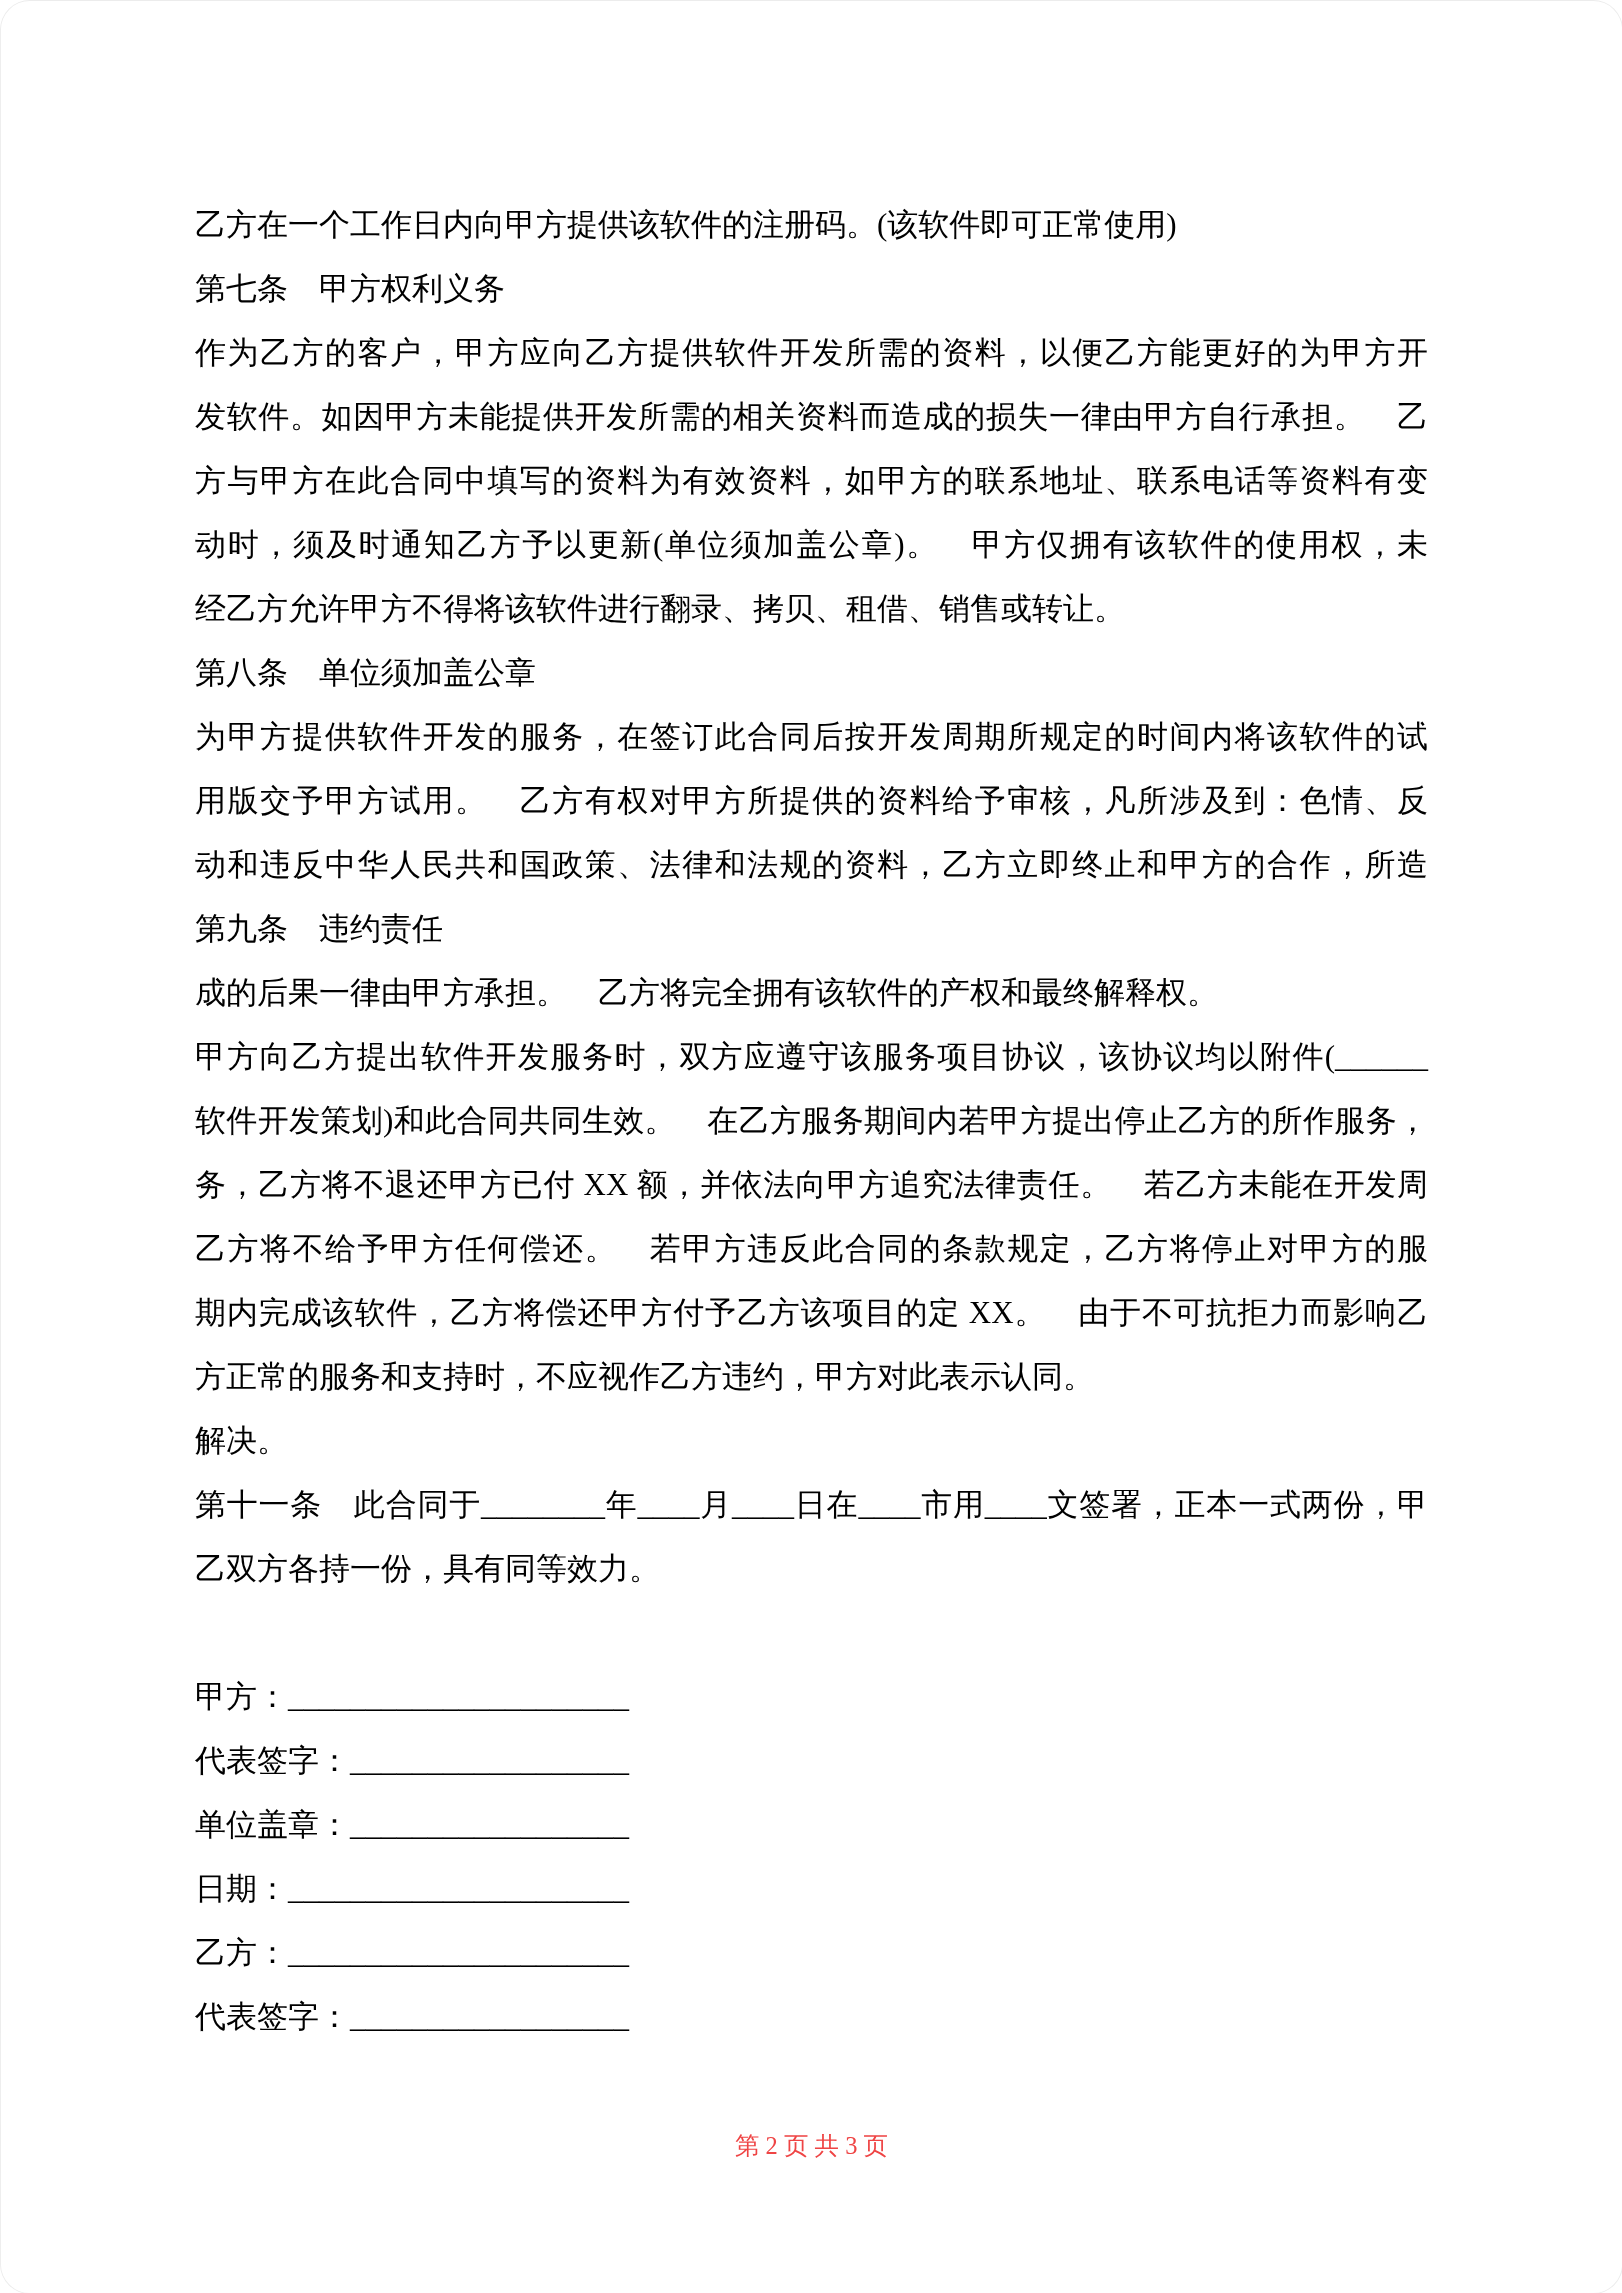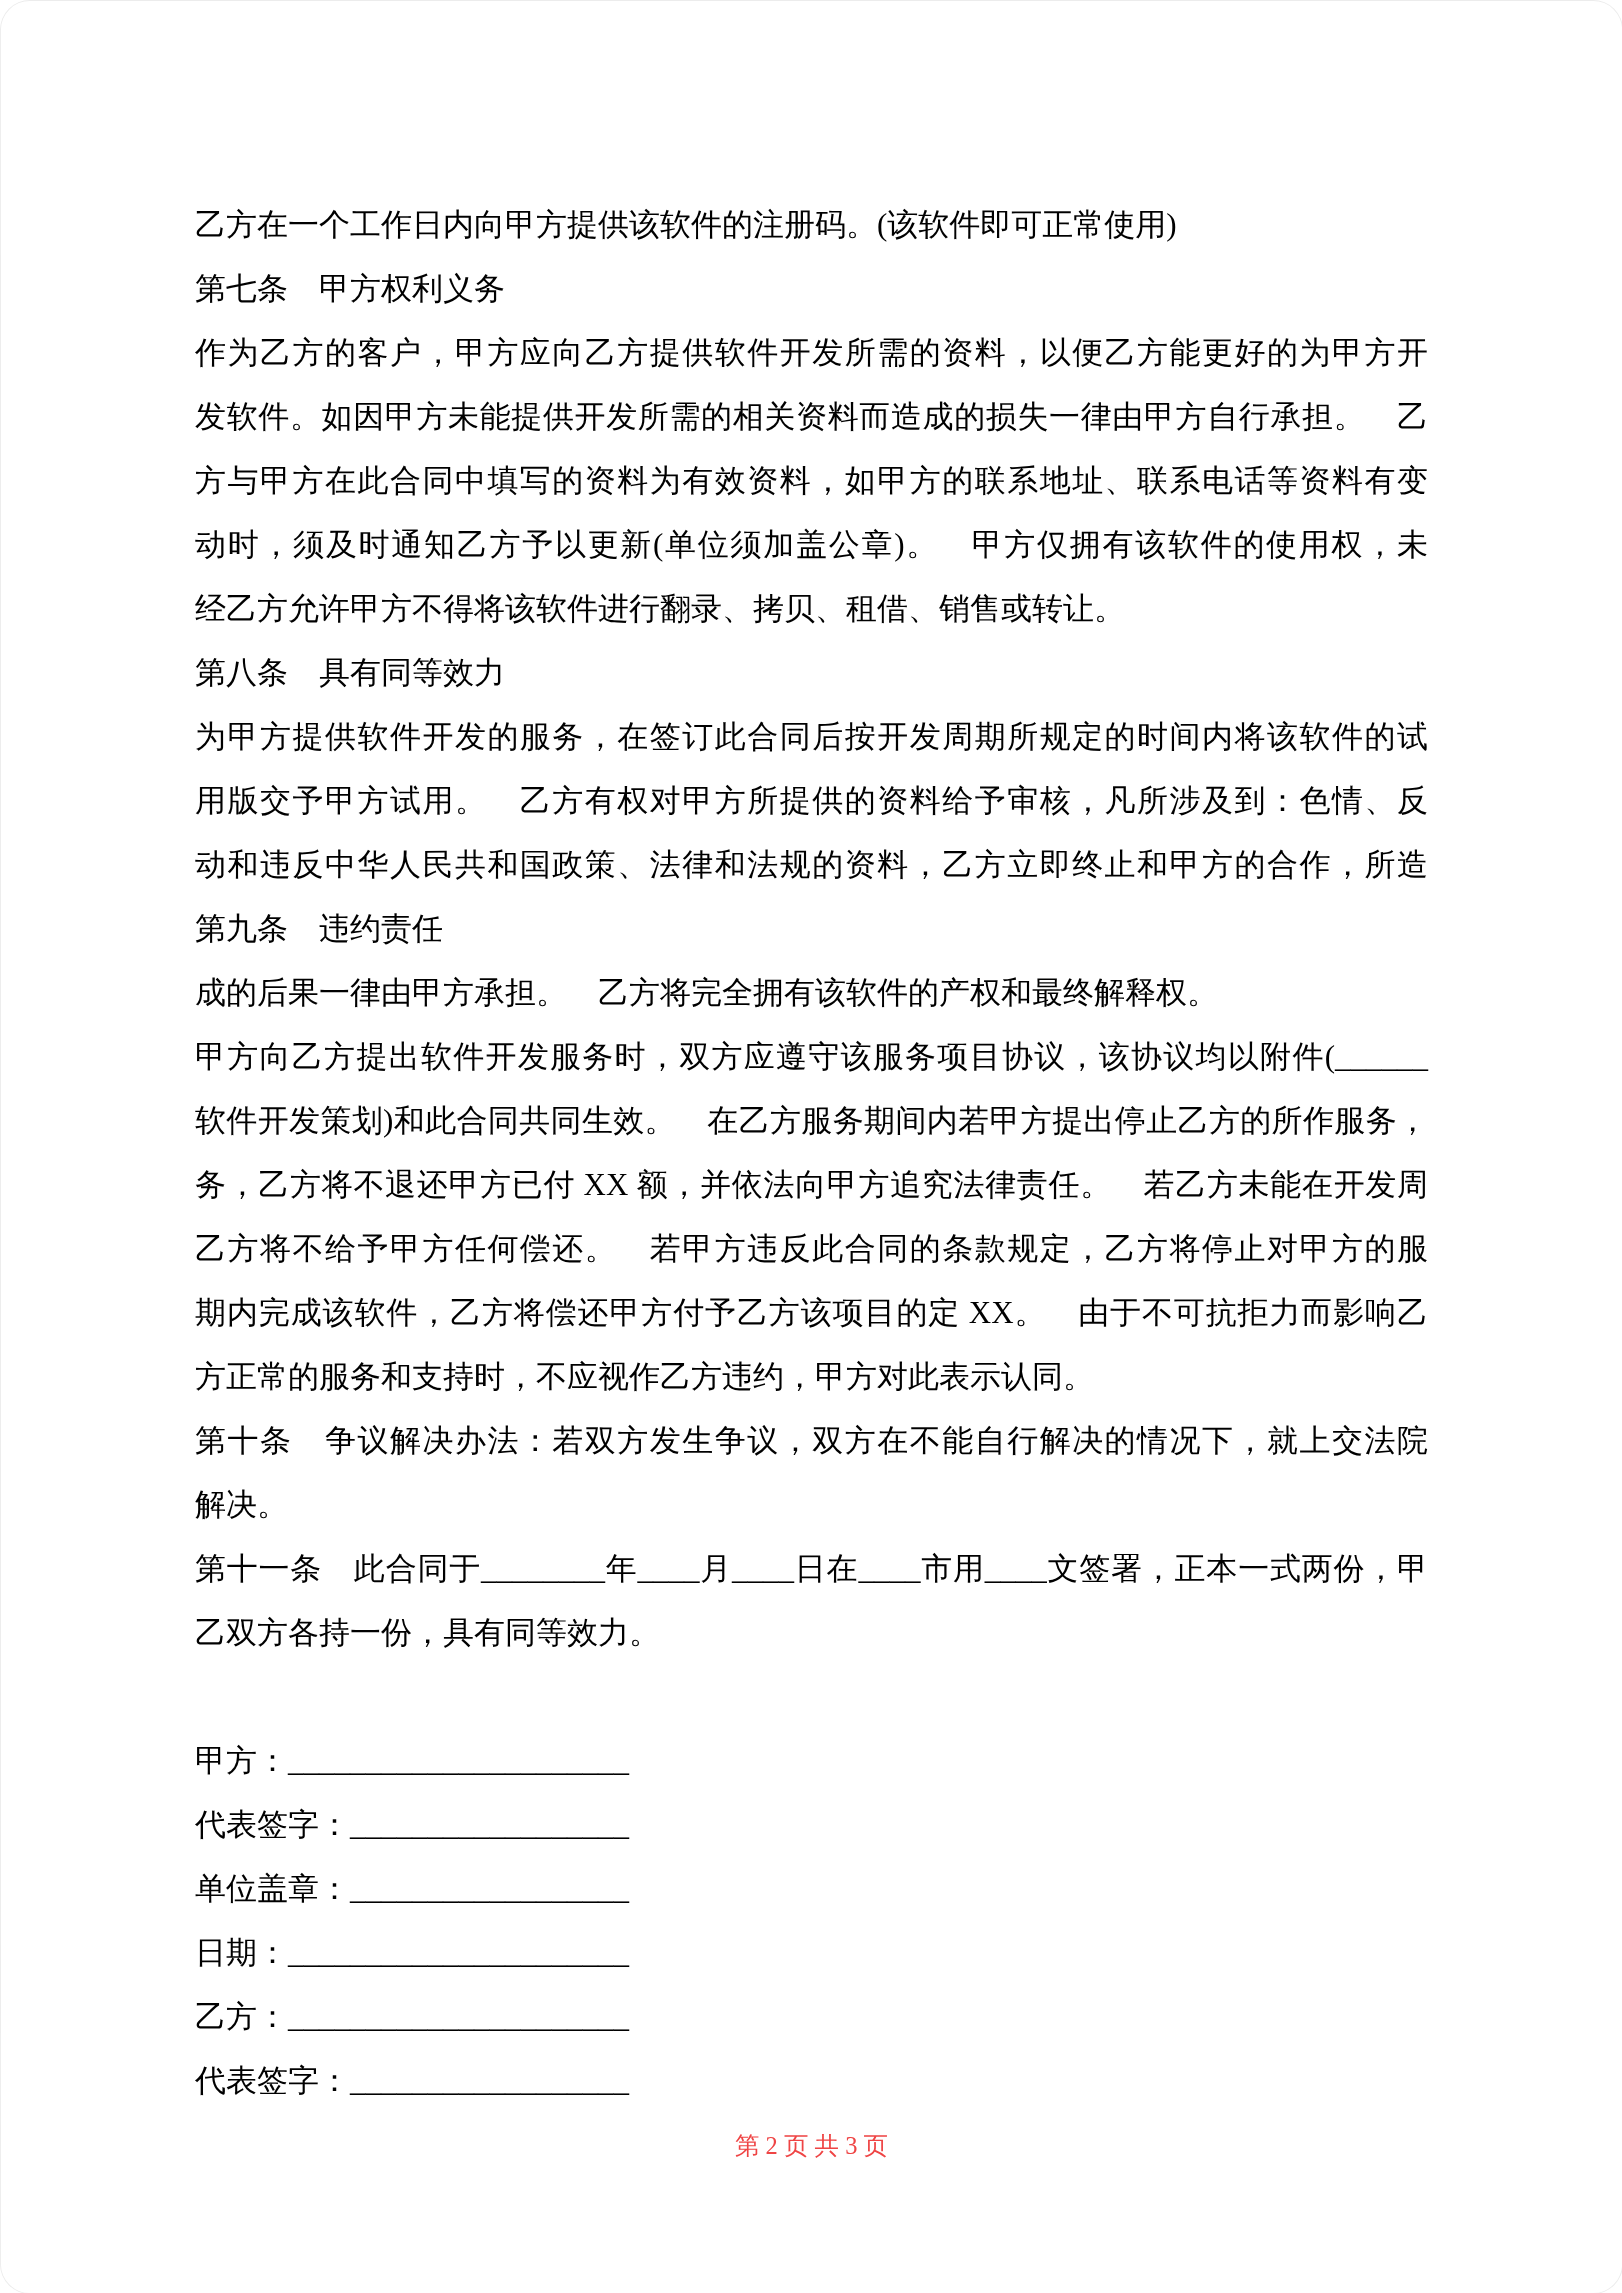--- a/index.html
+++ b/index.html
@@ -54,33 +54,32 @@
 <div class="page">
   <div class="content">
     <div id="lines-container">
         <div class="line">乙方在一个工作日内向甲方提供该软件的注册码。(该软件即可正常使用)</div>
         <div class="line">第七条　甲方权利义务</div>
         <div class="line fill">作为乙方的客户，甲方应向乙方提供软件开发所需的资料，以便乙方能更好的为甲方开</div>
         <div class="line fill">发软件。如因甲方未能提供开发所需的相关资料而造成的损失一律由甲方自行承担。　乙</div>
         <div class="line fill">方与甲方在此合同中填写的资料为有效资料，如甲方的联系地址、联系电话等资料有变</div>
         <div class="line fill">动时，须及时通知乙方予以更新(单位须加盖公章)。　甲方仅拥有该软件的使用权，未</div>
         <div class="line">经乙方允许甲方不得将该软件进行翻录、拷贝、租借、销售或转让。</div>
-        <div class="line">第八条　具有同等效力</div>
+        <div class="line">第八条　单位须加盖公章</div>
         <div class="line fill">为甲方提供软件开发的服务，在签订此合同后按开发周期所规定的时间内将该软件的试</div>
         <div class="line fill">用版交予甲方试用。　乙方有权对甲方所提供的资料给予审核，凡所涉及到：色情、反</div>
         <div class="line fill">动和违反中华人民共和国政策、法律和法规的资料，乙方立即终止和甲方的合作，所造</div>
         <div class="line">第九条　违约责任</div>
         <div class="line">成的后果一律由甲方承担。　乙方将完全拥有该软件的产权和最终解释权。</div>
         <div class="line fill">甲方向乙方提出软件开发服务时，双方应遵守该服务项目协议，该协议均以附件(______</div>
         <div class="line fill">软件开发策划)和此合同共同生效。　在乙方服务期间内若甲方提出停止乙方的所作服务，</div>
         <div class="line fill">务，乙方将不退还甲方已付 XX 额，并依法向甲方追究法律责任。　若乙方未能在开发周</div>
         <div class="line fill">乙方将不给予甲方任何偿还。　若甲方违反此合同的条款规定，乙方将停止对甲方的服</div>
         <div class="line fill">期内完成该软件，乙方将偿还甲方付予乙方该项目的定 XX。　由于不可抗拒力而影响乙</div>
         <div class="line">方正常的服务和支持时，不应视作乙方违约，甲方对此表示认同。</div>
-        <div class="line fill">第十条　争议解决办法：若双方发生争议，双方在不能自行解决的情况下，就上交法院</div>
         <div class="line">解决。</div>
         <div class="line fill">第十一条　此合同于________年____月____日在____市用____文签署，正本一式两份，甲</div>
         <div class="line">乙双方各持一份，具有同等效力。</div>
       </div>
     <div class="spacer"></div>
     <div id="signature-container">
         <div class="line">甲方：______________________</div>
         <div class="line">代表签字：__________________</div>
         <div class="line">单位盖章：__________________</div>
         <div class="line">日期：______________________</div>

